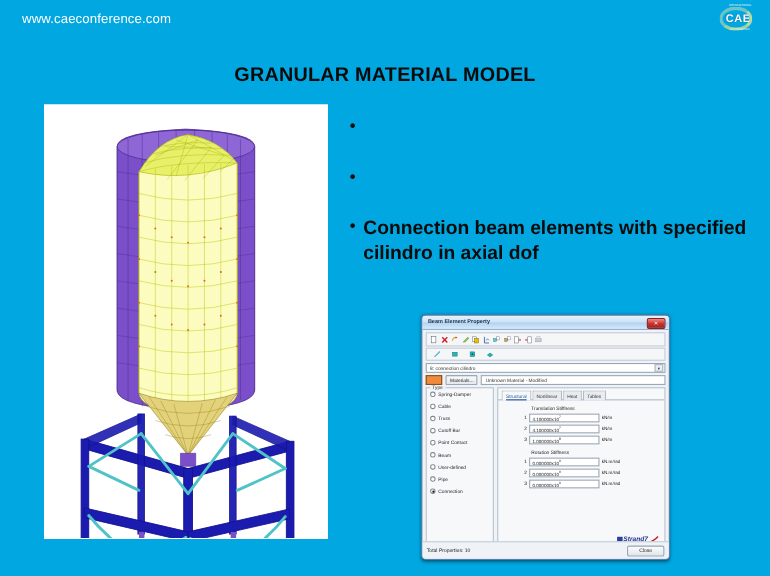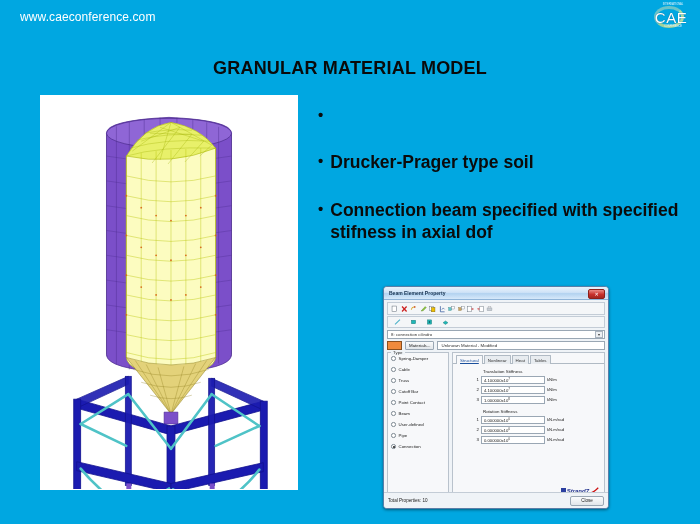--- a/index.html
+++ b/index.html
@@ -25,21 +25,21 @@
     display:flex; align-items:center; justify-content:center;
   }
   .logo-ring {
     position:absolute; left:0; top:2px;
     width:30px; height:22px; border-radius:50%;
     border:3px solid #7fc9c4; border-right-color:#cfe89a; border-bottom-color:#b9d98f;
     opacity:.85;
   }
   .logo-text {
     position:relative; z-index:2;
-    color:#ffffff; font-weight:normal; font-size:15px;
+    color:#ffffff; font-weight:bold; font-size:10px;
     letter-spacing:.5px; text-shadow:0 0 1px #0a4f75;
   }
   .logo-sub {
     position:absolute; left:4px; top:-1px;
     font-size:2.6px; color:#e6f6ff; width:30px; text-align:center;
   }
   .logo-sub2 {
     position:absolute; left:4px; bottom:2px;
     font-size:2.6px; color:#e6f6ff; width:30px; text-align:center;
   }
@@ -383,25 +383,24 @@
     </g>
   </svg>
 </div>
 
 <div class="bullets">
   <div class="bullet">
     <span class="dot">•</span>
   </div>
   <div class="bullet">
     <span class="dot">•</span>
-    <span>Drucker-Prager type soil</span>
   </div>
   <div class="bullet">
     <span class="dot">•</span>
-    <span>Connection beam specified with specified stifness in axial dof</span>
+    <span>Connection beam elements with specified cilindro in axial dof</span>
   </div>
 </div>
 
 <div class="dialog">
   <div class="titlebar">
     <span class="titlebar-text">Beam Element Property</span>
     <span class="win-close">✕</span>
   </div>
 
   <div class="dlg-body">

